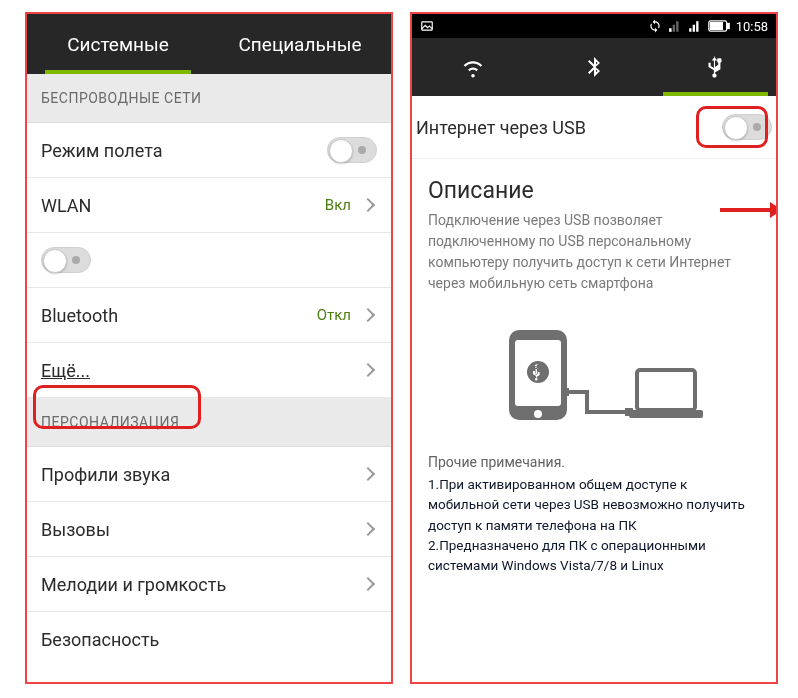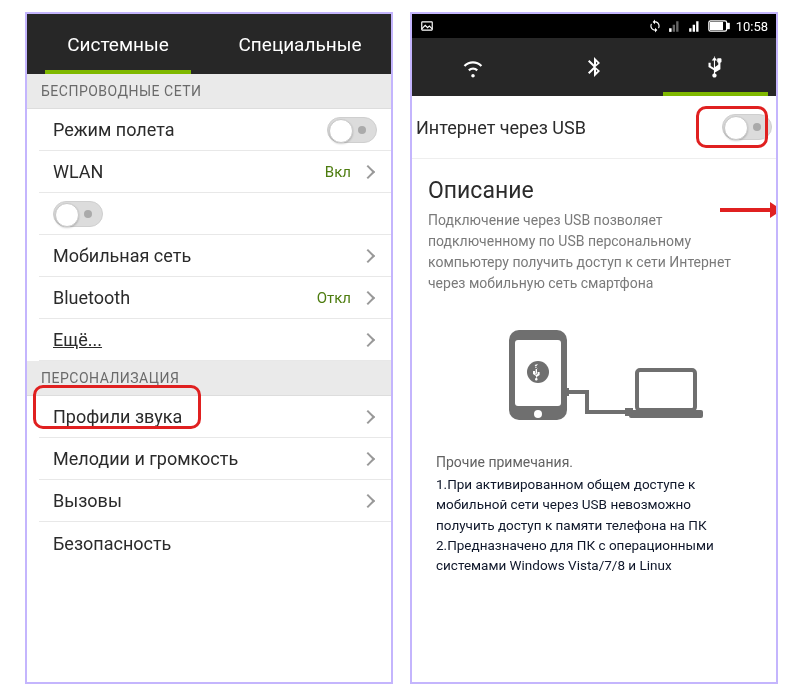--- a/index.html
+++ b/index.html
@@ -5,21 +5,21 @@
   * { box-sizing: border-box; margin: 0; padding: 0; }
   body {
     font-family: -apple-system, "Segoe UI", Roboto, Arial, sans-serif;
     background: #fff;
     width: 798px;
     height: 698px;
     position: relative;
   }
   .frame {
     position: absolute;
-    border: 2px solid #c4b5fd;
+    border: 2px solid #ef4444;
     background: #fff;
     overflow: hidden;
   }
   .frame-left { left: 25px; top: 12px; width: 368px; height: 672px; }
   .frame-right { left: 410px; top: 12px; width: 368px; height: 672px; }
 
   
   .tabs {
     display: flex;
     background: #272727;
@@ -40,32 +40,31 @@
     bottom: 0;
     left: 18px; right: 18px;
     height: 4px;
     background: #7fb800;
   }
   .section-header {
     background: #eaeaea;
     color: #6a6a6a;
     font-size: 14px;
     letter-spacing: 0.5px;
-    padding: 9px 14px;
+    padding: 16px 14px;
     border-bottom: 1px solid #ddd;
   }
   .row {
     display: flex;
     align-items: center;
-    height: 42px;
+    height: 55px;
     padding: 0 14px;
     border-bottom: 1px solid #e8e8e8;
     color: #2b2b2b;
     font-size: 18px;
-    margin-left: 12px;
   }
   .row .label { flex: 1; }
   .row .status { color: #4d7c0f; font-size: 15px; margin-right: 12px; }
   .chevron {
     width: 10px; height: 10px;
     border-top: 2px solid #999;
     border-right: 2px solid #999;
     transform: rotate(45deg);
     margin-right: 4px;
   }
@@ -141,21 +140,21 @@
     border-bottom: 1px solid #eee;
   }
   .usb-row .label { flex: 1; font-size: 18px; color: #2b2b2b; }
   .desc-block { padding: 18px 16px 10px; }
   .desc-title { color: #2b2b2b; font-size: 23px; margin-bottom: 6px; }
   .desc-text { color: #7a7a7a; font-size: 14px; line-height: 1.5; }
   .illus {
     display: flex; align-items: center; justify-content: center;
     padding: 18px 0 14px;
   }
-  .notes-block { padding: 8px 24px; }
+  .notes-block { padding: 8px 16px; }
   .notes-title { color: #626262; font-size: 14px; margin-bottom: 4px; }
   .notes-text { color: #0f172a; font-size: 13.5px; line-height: 1.5; }
 
   .arrow-annot {
     position: absolute;
     right: -4px; top: 194px;
     width: 60px; height: 4px;
     background: #e02020;
   }
   .arrow-annot::after {
@@ -191,45 +190,41 @@
   </div>
   <div class="row">
     <span class="label">WLAN</span>
     <span class="status">Вкл</span>
     <span class="chevron"></span>
   </div>
   <div class="row">
     <span class="toggle inner-dot"></span>
   </div>
   <div class="row">
-    <span class="label">Мобильная сеть</span>
-    <span class="chevron"></span>
-  </div>
-  <div class="row">
     <span class="label">Bluetooth</span>
     <span class="status">Откл</span>
     <span class="chevron"></span>
   </div>
   <div class="row" style="position:relative;text-decoration:underline;">
     <span class="label">Ещё...</span>
     <span class="chevron"></span>
   </div>
 
   <div class="section-header">ПЕРСОНАЛИЗАЦИЯ</div>
 
   <div class="row">
     <span class="label">Профили звука</span>
     <span class="chevron"></span>
   </div>
   <div class="row">
+    <span class="label">Вызовы</span>
+    <span class="chevron"></span>
+  </div>
+  <div class="row">
     <span class="label">Мелодии и громкость</span>
-    <span class="chevron"></span>
-  </div>
-  <div class="row">
-    <span class="label">Вызовы</span>
     <span class="chevron"></span>
   </div>
   <div class="row" style="border-bottom:none;">
     <span class="label">Безопасность</span>
   </div>
 
   <div class="highlight-red" style="left:6px; top:371px; width:168px; height:44px;"></div>
 </div>
 
 <div class="frame frame-right">

